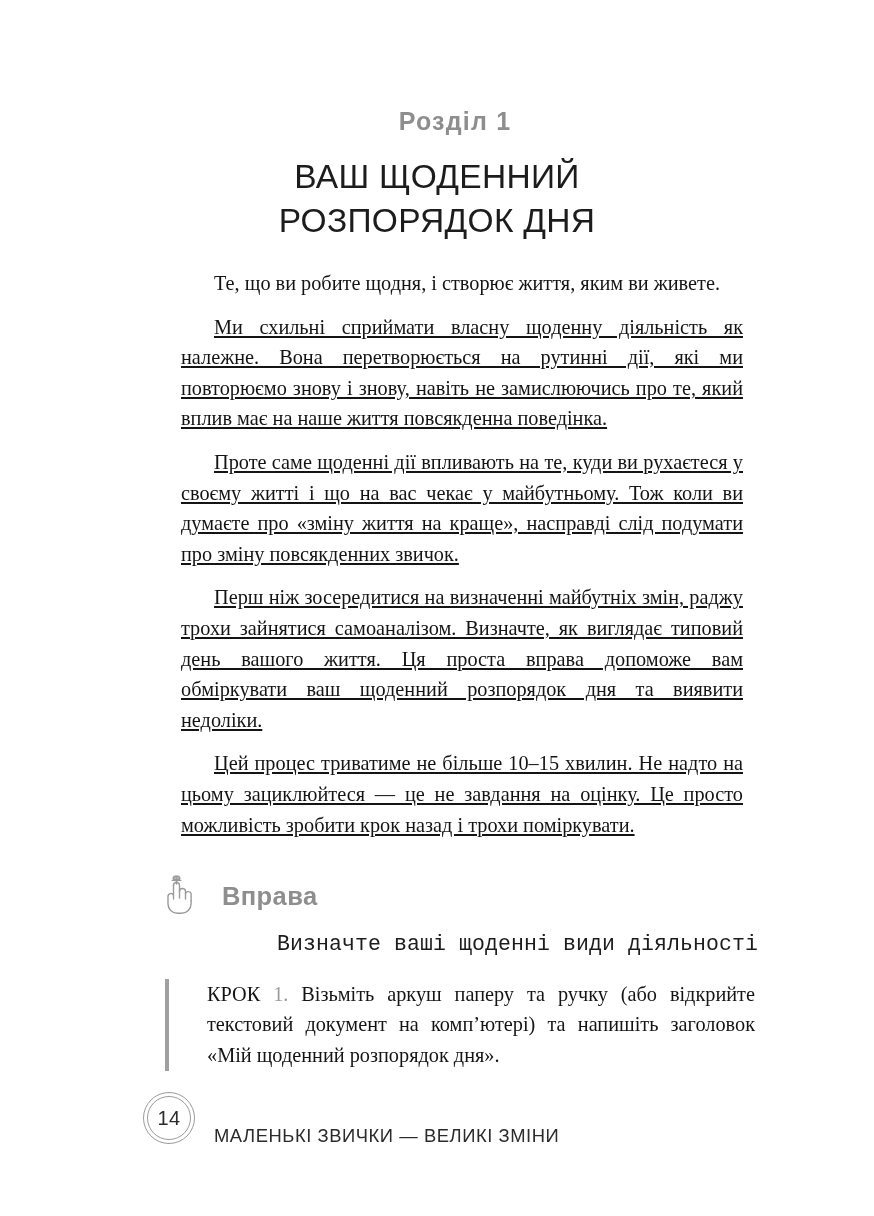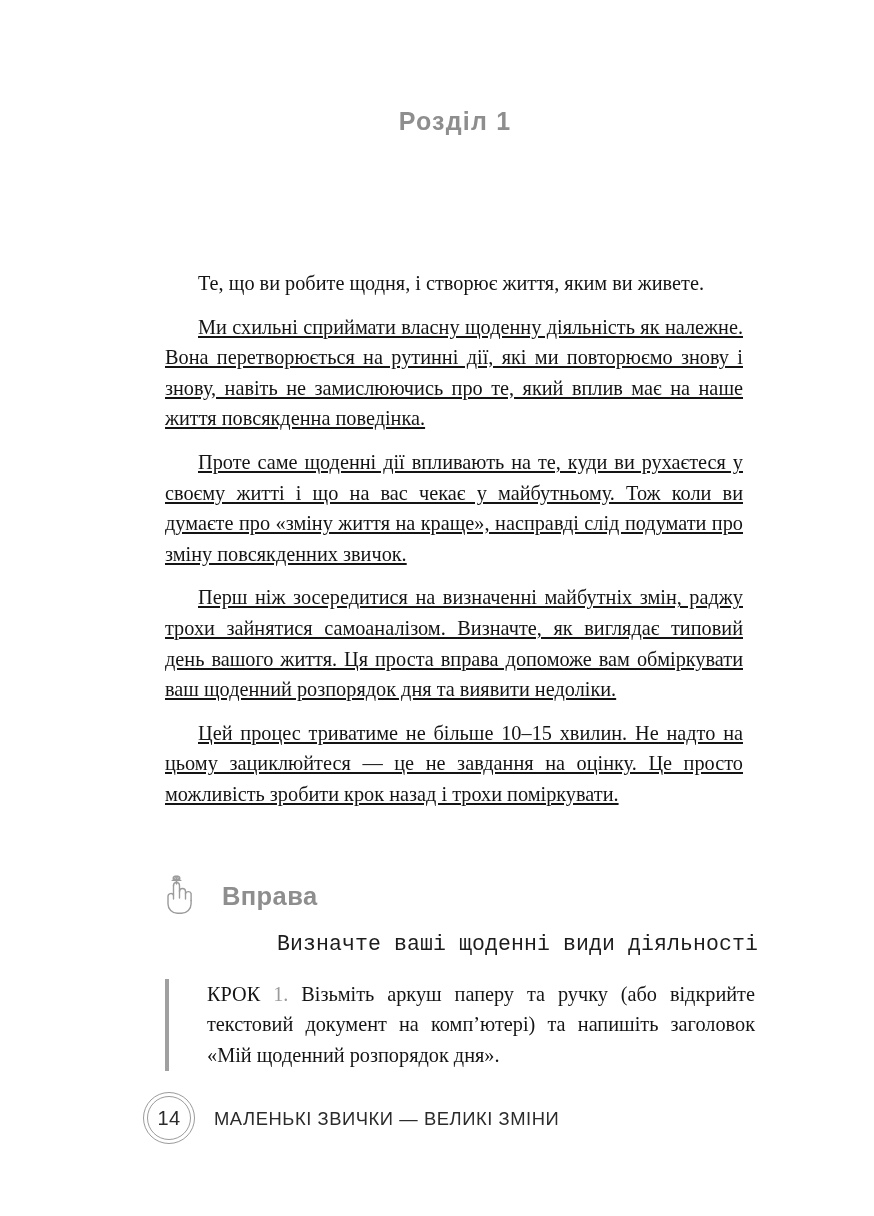--- a/index.html
+++ b/index.html
@@ -52,21 +52,21 @@
   }
 
   
   .body-col {
     position: absolute;
     left: 165px;
     top: 268px;
     width: 578px;
   }
   p.para {
-    margin: 0 0 0 0;
+    margin: 0 0 0 16px;
     font-family: "Liberation Serif", serif;
     font-size: 20.3px;
     line-height: 30.6px;
     color: #141414;
     text-align: justify;
     text-indent: 33px;
     hyphens: manual;
   }
   p.para + p.para {
     margin-top: 13px;
@@ -137,21 +137,21 @@
   .step-num {
     color: #9a9a9a;
   }
 
   
   .footer {
     position: absolute;
     left: 143px;
     top: 1092px;
     display: flex;
-    align-items: center;
+    align-items: flex-end;
   }
   .page-number-badge {
     position: relative;
     width: 52px;
     height: 52px;
     flex: 0 0 52px;
   }
   .page-number-badge .ring-outer,
   .page-number-badge .ring-inner {
     position: absolute;
@@ -189,20 +189,24 @@
     top: 1px;
   }
 </style>
 </head>
 <body>
 
 <div class="page">
 
   <div class="chapter-block">
     <div class="chapter-eyebrow">Розділ 1</div>
+    <h1 class="chapter-title">
+      <span class="line">ВАШ ЩОДЕННИЙ</span>
+      <span class="line">РОЗПОРЯДОК ДНЯ</span>
+    </h1>
   </div>
 
   <div class="body-col">
     <p class="para">Те, що ви робите щодня, і створює життя, яким ви живете.</p>
     <p class="para">Ми схильні сприймати власну щоденну діяльність як належне. Вона перетворюється на рутинні дії, які ми повторюємо знову і знову, навіть не замислюючись про те, який вплив має на наше життя повсякденна поведінка.</p>
     <p class="para">Проте саме щоденні дії впливають на те, куди ви рухаєтеся у своєму житті і що на вас чекає у майбутньому. Тож коли ви думаєте про «зміну життя на краще», насправді слід подумати про зміну повсякденних звичок.</p>
     <p class="para">Перш ніж зосередитися на визначенні майбутніх змін, раджу трохи зайнятися самоаналізом. Визначте, як виглядає типовий день вашого життя. Ця проста вправа допоможе вам обміркувати ваш щоденний розпорядок дня та виявити недоліки.</p>
     <p class="para">Цей процес триватиме не більше 10–15 хвилин. Не надто на цьому зациклюйтеся — це не завдання на оцінку. Це просто можливість зробити крок назад і трохи поміркувати.</p>
   </div>
 

